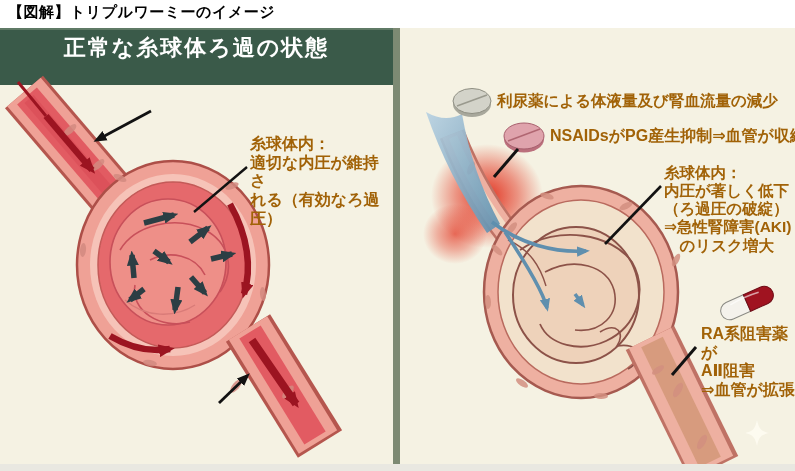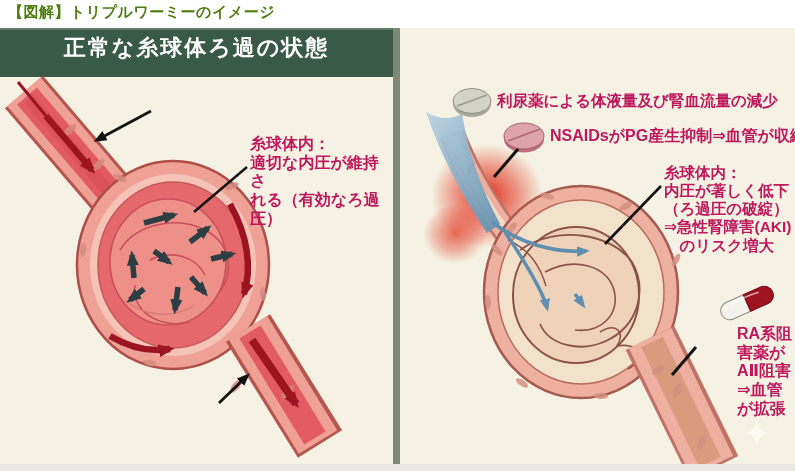--- a/index.html
+++ b/index.html
@@ -1,30 +1,30 @@
 <!DOCTYPE html>
 <html><head>
 <meta charset="utf-8">
 <style>
   html,body{margin:0;padding:0;background:#fff;}
   .page{position:relative;width:795px;height:471px;background:#ffffff;overflow:hidden;
         font-family:"Liberation Sans","DejaVu Sans",sans-serif;}
-  .page-title{position:absolute;left:8px;top:3px;font-size:15px;font-weight:600;color:#4d7c0f;
+  .page-title{position:absolute;left:8px;top:3px;font-size:15px;font-weight:600;color:#000000;
               letter-spacing:.5px;white-space:nowrap;}
   .panel{position:absolute;top:28px;height:436px;background:#f5f2e3;overflow:hidden;}
   .panel--left{left:0;width:393px;}
   .panel--right{left:400px;width:395px;}
-  .panel-header{position:absolute;top:0;left:0;right:0;height:49px;background:#3a5a49;
+  .panel-header{position:absolute;top:0;left:0;right:0;height:57px;background:#3a5a49;
                 border-top:2px solid #5f7a66;box-sizing:border-box;color:#fff;
                 font-size:22px;font-weight:bold;text-align:center;line-height:36px;
                 letter-spacing:2px;white-space:nowrap;}
   .divider{position:absolute;left:393px;top:28px;width:7px;height:436px;background:#7d8a73;}
   .bottom-strip{position:absolute;left:0;top:464px;width:795px;height:7px;background:#e9e8e1;}
   .art{position:absolute;left:0;top:0;width:100%;height:100%;}
-  .lbl{position:absolute;color:#be185d;font-weight:bold;white-space:pre-line;
+  .lbl{position:absolute;color:#a16207;font-weight:bold;white-space:pre-line;
        line-height:1.17;z-index:5;}
   .lbl--nowrap{white-space:pre;}
   .fs17{font-size:17px;} .fs16{font-size:16px;} .fs155{font-size:15.5px;}
 </style>
 </head>
 <body>
 
 <div class="page">
 
   <div class="page-title">【図解】トリプルワーミーのイメージ</div>
@@ -207,20 +207,20 @@
       <path d="M 757,420 C 759,429 761,431 769,433 C 761,435 759,437 757,446 C 755,437 753,435 745,433 C 753,431 755,429 757,420 Z" fill="#fdfbf0" opacity=".95"></path>
     </svg>
 
     <div class="lbl lbl--nowrap fs155" style="left:97px;top:64px;">利尿薬による体液量及び腎血流量の減少</div>
     <div class="lbl lbl--nowrap fs16" style="left:150px;top:99px;">NSAIDsがPG産生抑制⇒血管が収縮</div>
     <div class="lbl fs155" style="left:264px;top:136px;">糸球体内：
 内圧が著しく低下
 （ろ過圧の破綻）
 ⇒急性腎障害(AKI)
 　のリスク増大</div>
-    <div class="lbl fs16" style="left:301px;top:297px;margin-left:36px;">RA系阻害薬が
+    <div class="lbl fs16" style="left:301px;top:297px;">RA系阻害薬が
 AⅡ阻害
 ⇒血管が拡張</div>
   </div>
 
   <div class="divider"></div>
   <div class="bottom-strip"></div>
 </div>
 
 </body></html>

